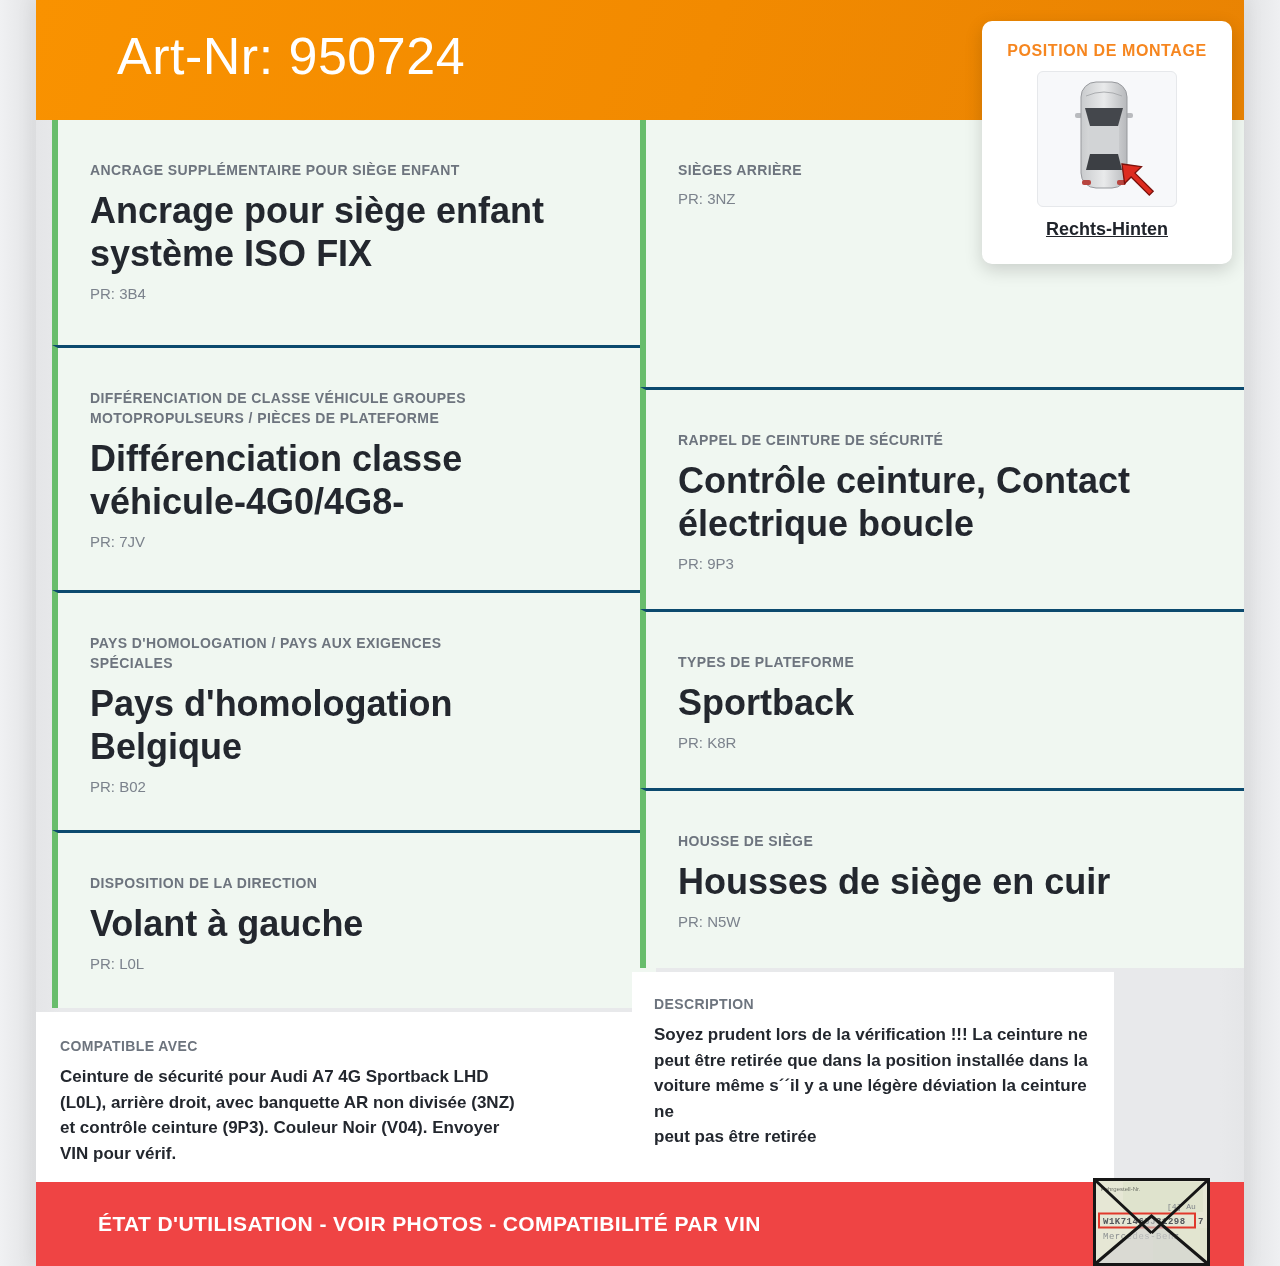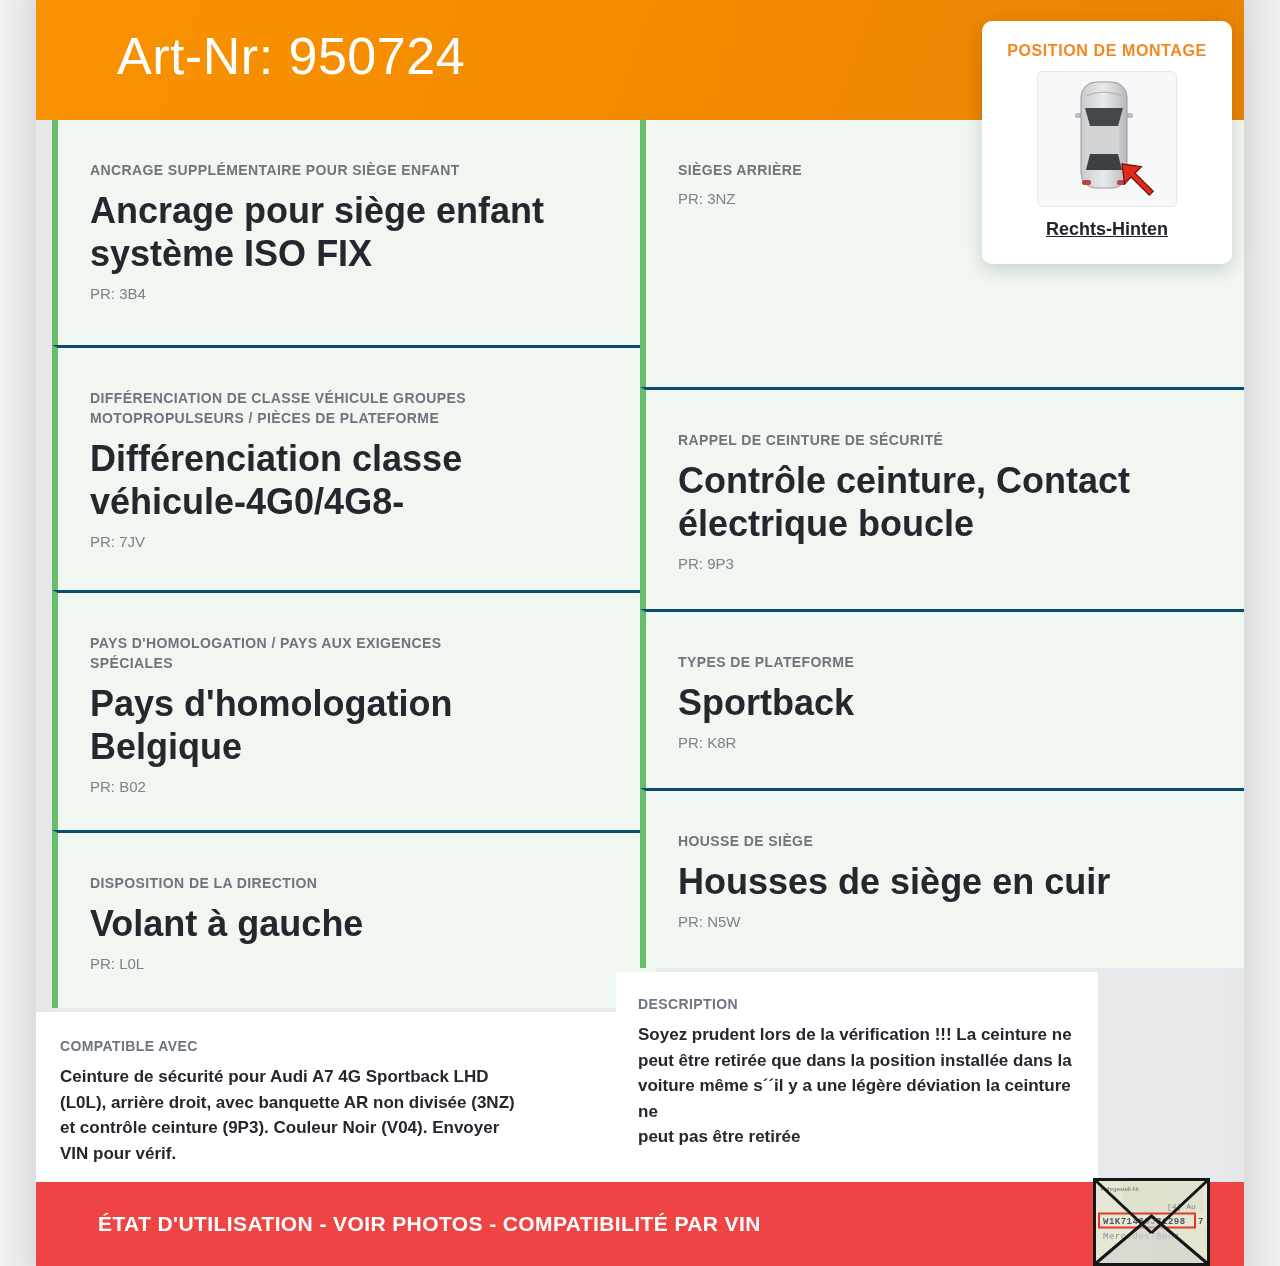--- a/index.html
+++ b/index.html
@@ -41,21 +41,21 @@
   }
   .spec-title {
     margin-top: 9px;
     font-size: 36px; font-weight: 700; color: #23272e;
     line-height: 43px; white-space: pre-line;
   }
   .pr { margin-top: 10px; font-size: 15px; color: #7b828c; line-height: 18px; }
   
   .white-card { position: absolute; background: #ffffff; }
   .card-compatible  { left: 0;   top: 1012px; width: 605px; height: 170px; padding: 24px 22px 4px 24px; }
-  .card-description { left: 580px; top: 972px; width: 482px; height: 210px; padding: 22px 22px 16px 22px; }
+  .card-description { left: 596px; top: 972px; width: 482px; height: 210px; padding: 22px 22px 16px 22px; }
   .body-text {
     margin-top: 8px;
     font-size: 17px; font-weight: 700; color: #23272e;
     line-height: 25.5px; white-space: pre-line;
   }
   
   .footer-bar {
     position: absolute; left: 0; top: 1182px; width: 1208px; height: 84px;
     background: #ef4444; display: flex; align-items: center;
   }

